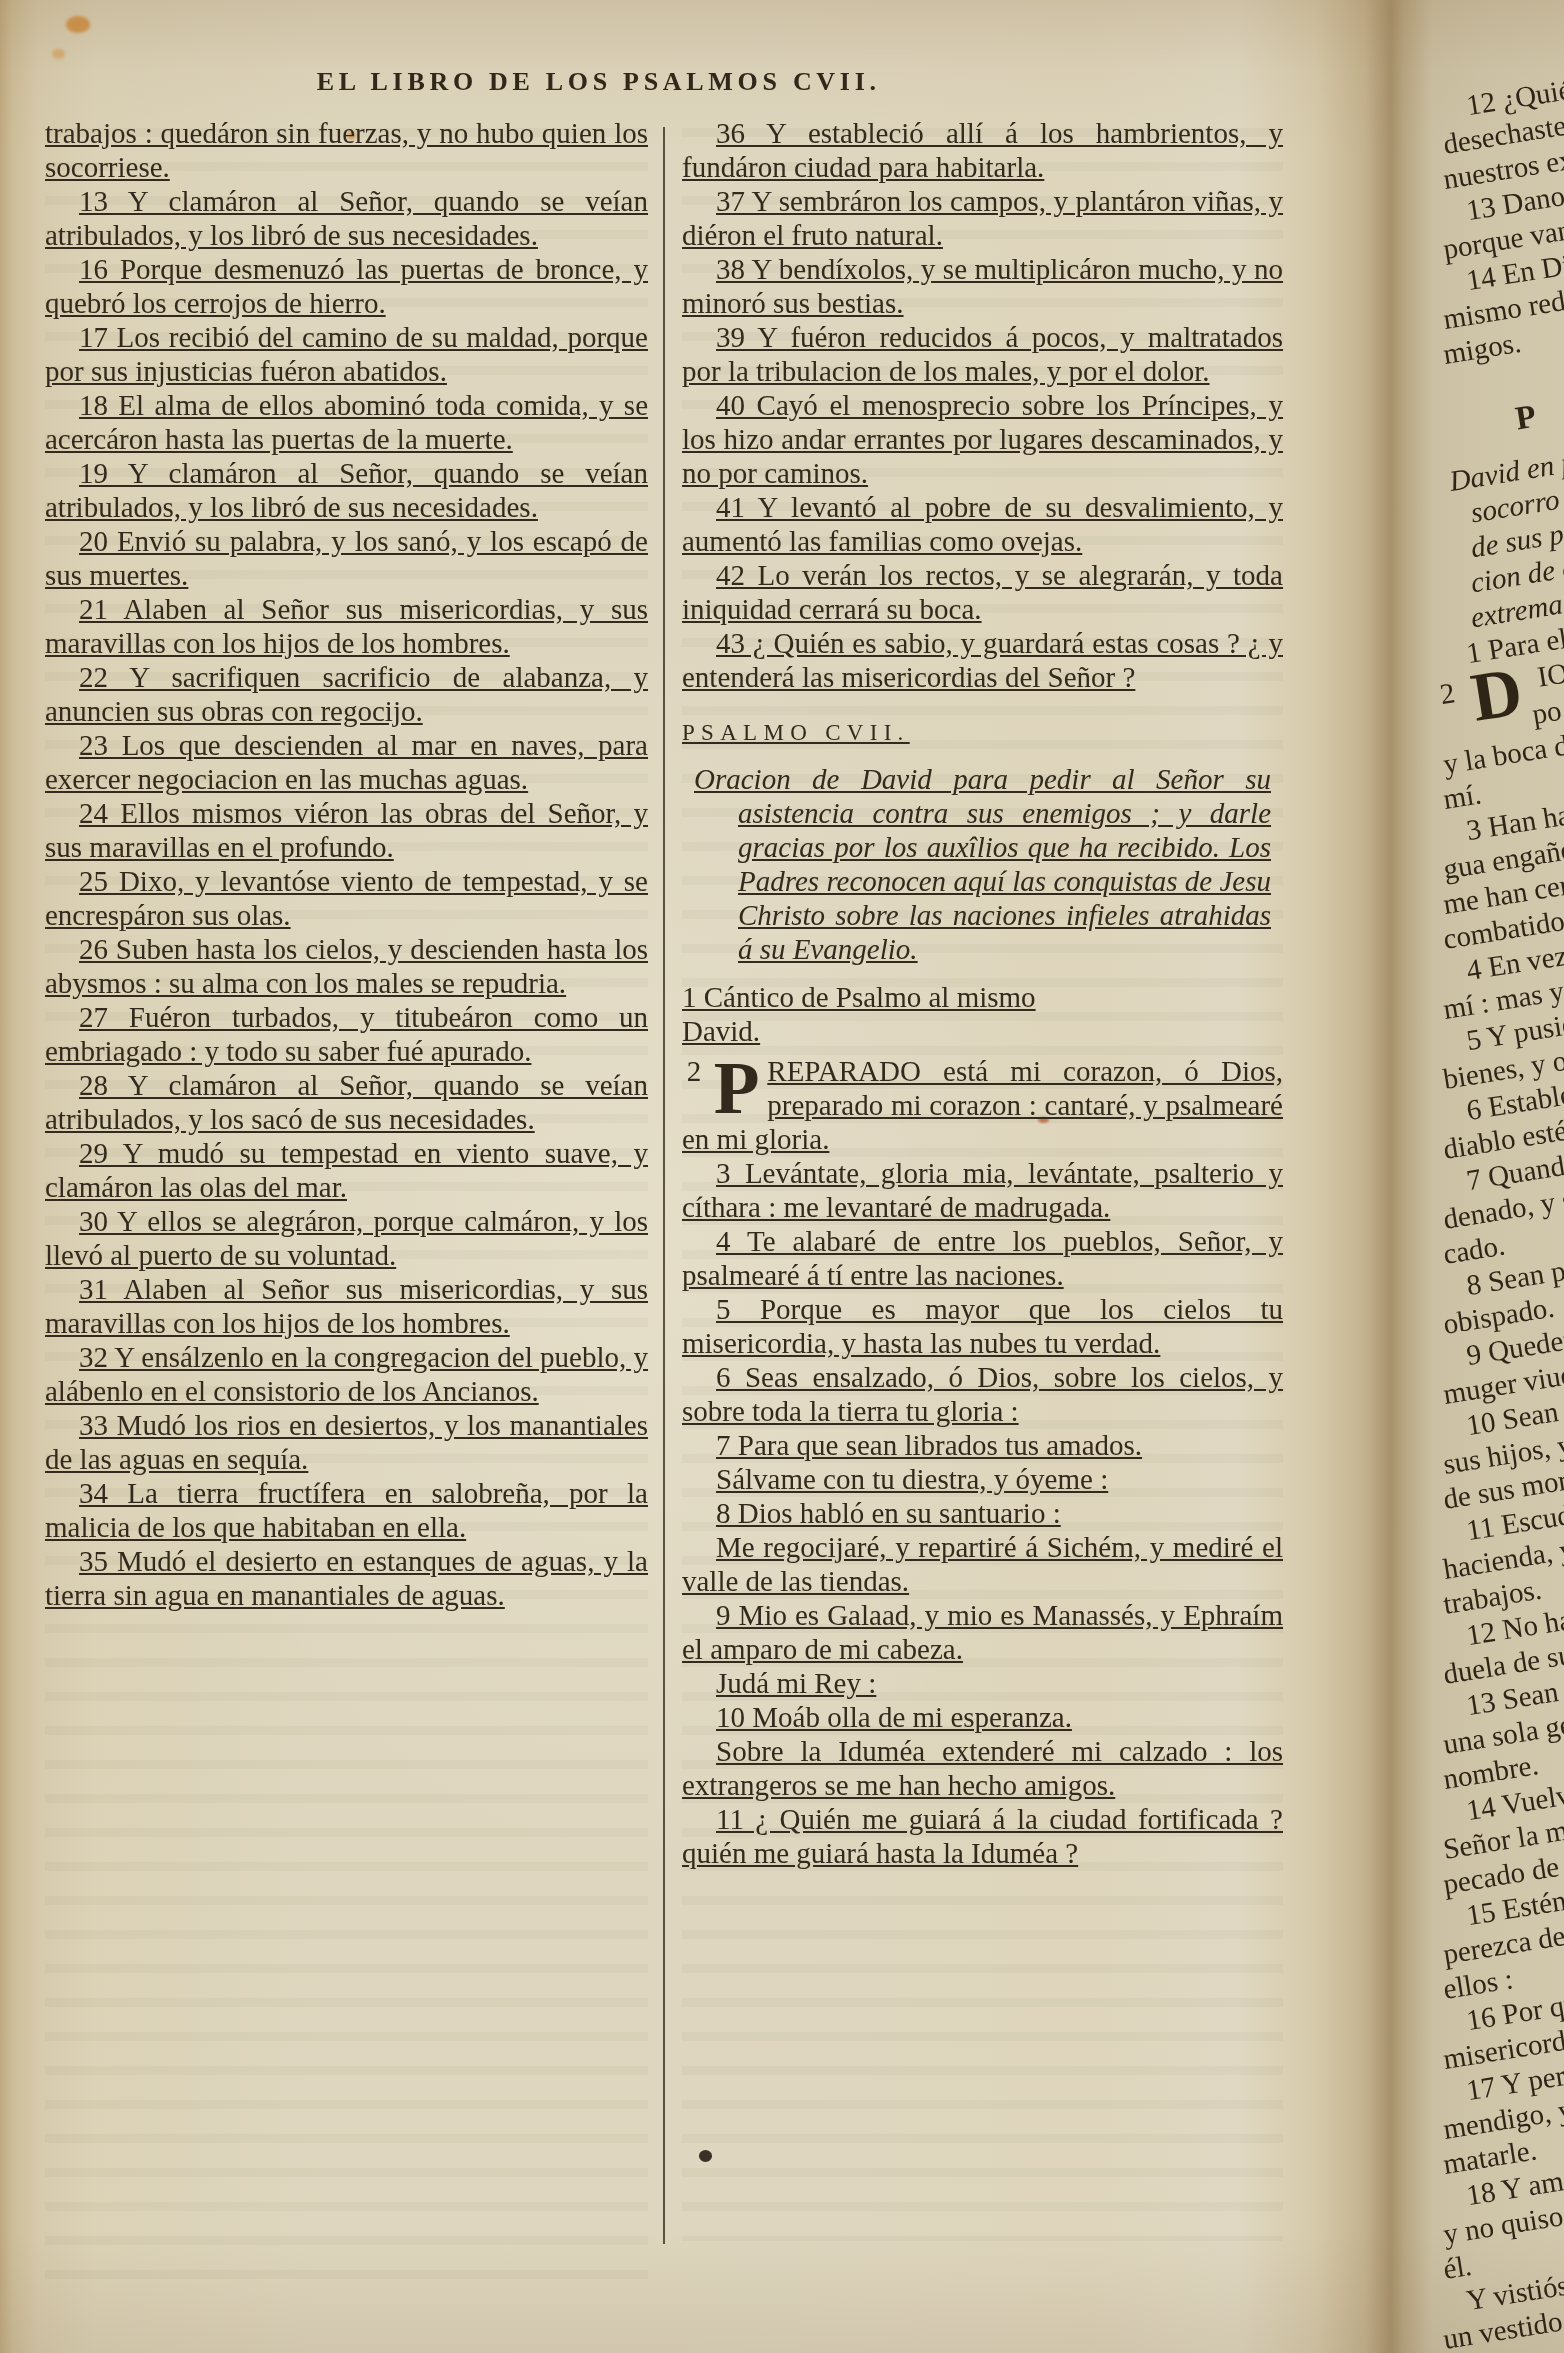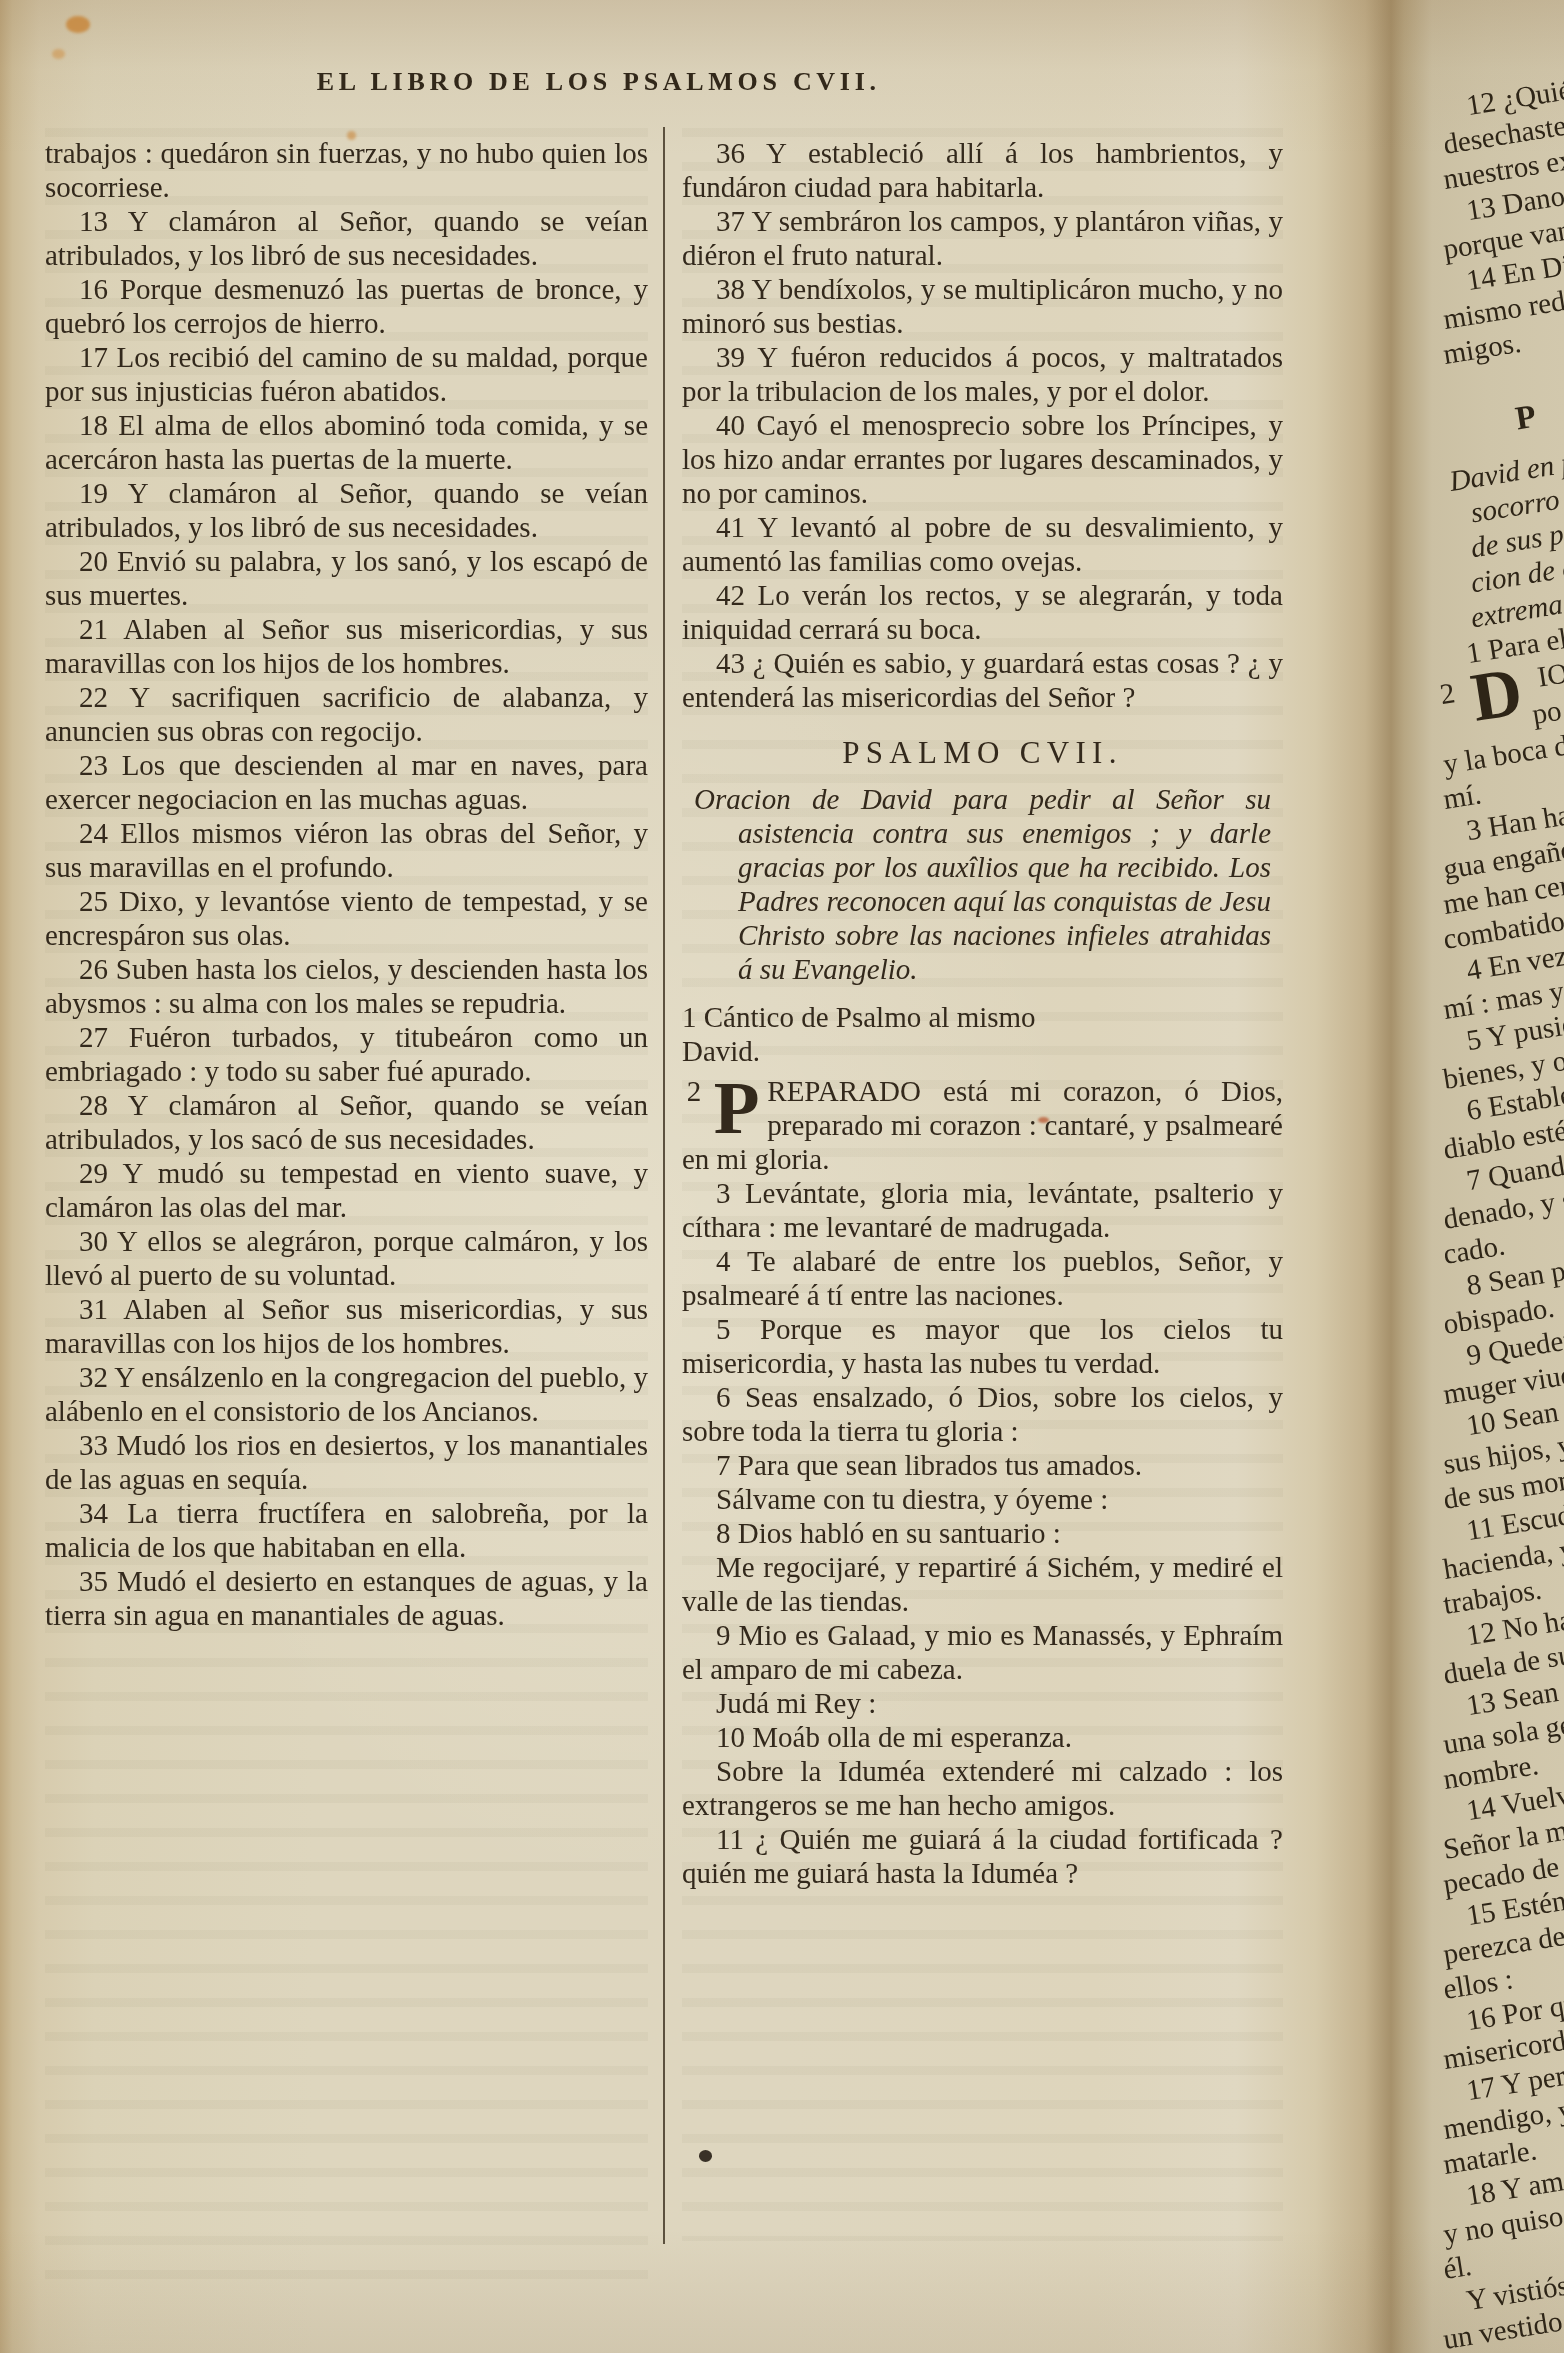--- a/index.html
+++ b/index.html
@@ -29,30 +29,30 @@
   .spot{position:absolute;border-radius:50%;filter:blur(1.6px);}
   .spot.s1{left:66px;top:15.6px;width:23.5px;height:17px;background:#c77f2e;opacity:.75;}
   .spot.s2{left:52px;top:49px;width:12.5px;height:10.2px;background:#cf8c3e;opacity:.5;}
   .spot.s3{left:347px;top:131px;width:8.6px;height:8.6px;background:#c87f2f;opacity:.55;}
   .spot.s4{left:1038px;top:1117px;width:11px;height:6.3px;background:#b5481f;opacity:.65;filter:blur(0.8px);}
   .blot{position:absolute;left:699px;top:2150px;width:13.3px;height:11.7px;border-radius:50%;
     background:#1d150d;opacity:.85;filter:blur(0.4px);}
   
   .title{position:absolute;top:67px;left:11.7px;width:1174px;text-align:center;
     font-size:26px;font-weight:bold;letter-spacing:4.7px;color:#32281a;}
-  .col{position:absolute;top:136px;width:603px;font-size:29px;line-height:34px;
-    text-align:justify;color:#33291c;}
+  .col{position:absolute;top:116px;width:603px;font-size:29px;line-height:34px;
+    text-align:justify;color:#33291c;text-decoration:underline;}
   .col.left{left:45px;}
   .col.mid{left:682px;width:601px;}
   .rule{position:absolute;left:663px;top:127px;width:2.3px;height:2117px;
     background:#453a28;opacity:.85;}
   p.para{margin:0;text-indent:34px;}
   p.para.cont{text-indent:0;}
-  .psalm-heading{margin:22px 0 9.4px;text-align:center;text-indent:0;
-    font-size:31px;letter-spacing:6.3px;}
+  .psalm-heading{margin:22px 0 9.4px;text-indent:0;
+    font-size:23px;letter-spacing:6.3px;}
   p.summary{margin:12px;font-style:italic;padding-left:44px;text-indent:-44px;}
   p.centered{margin:14px 0 6px;text-align:left;text-indent:0;}
   p.drop{margin:0;text-indent:0;}
   .vnum{float:left;margin:0 12.5px 0 4.7px;}
   .dropcap{float:left;font-size:75px;line-height:61px;font-weight:bold;margin:3.1px 7.8px 0 0;}
   
   .sliver{position:absolute;left:1444px;top:92px;width:243px;font-size:29px;
     line-height:34px;color:#2e2517;}
   .sl{height:35px;white-space:nowrap;transform:rotate(-9deg);transform-origin:0 60%;}
   .sl.verse{padding-left:23.5px;}

